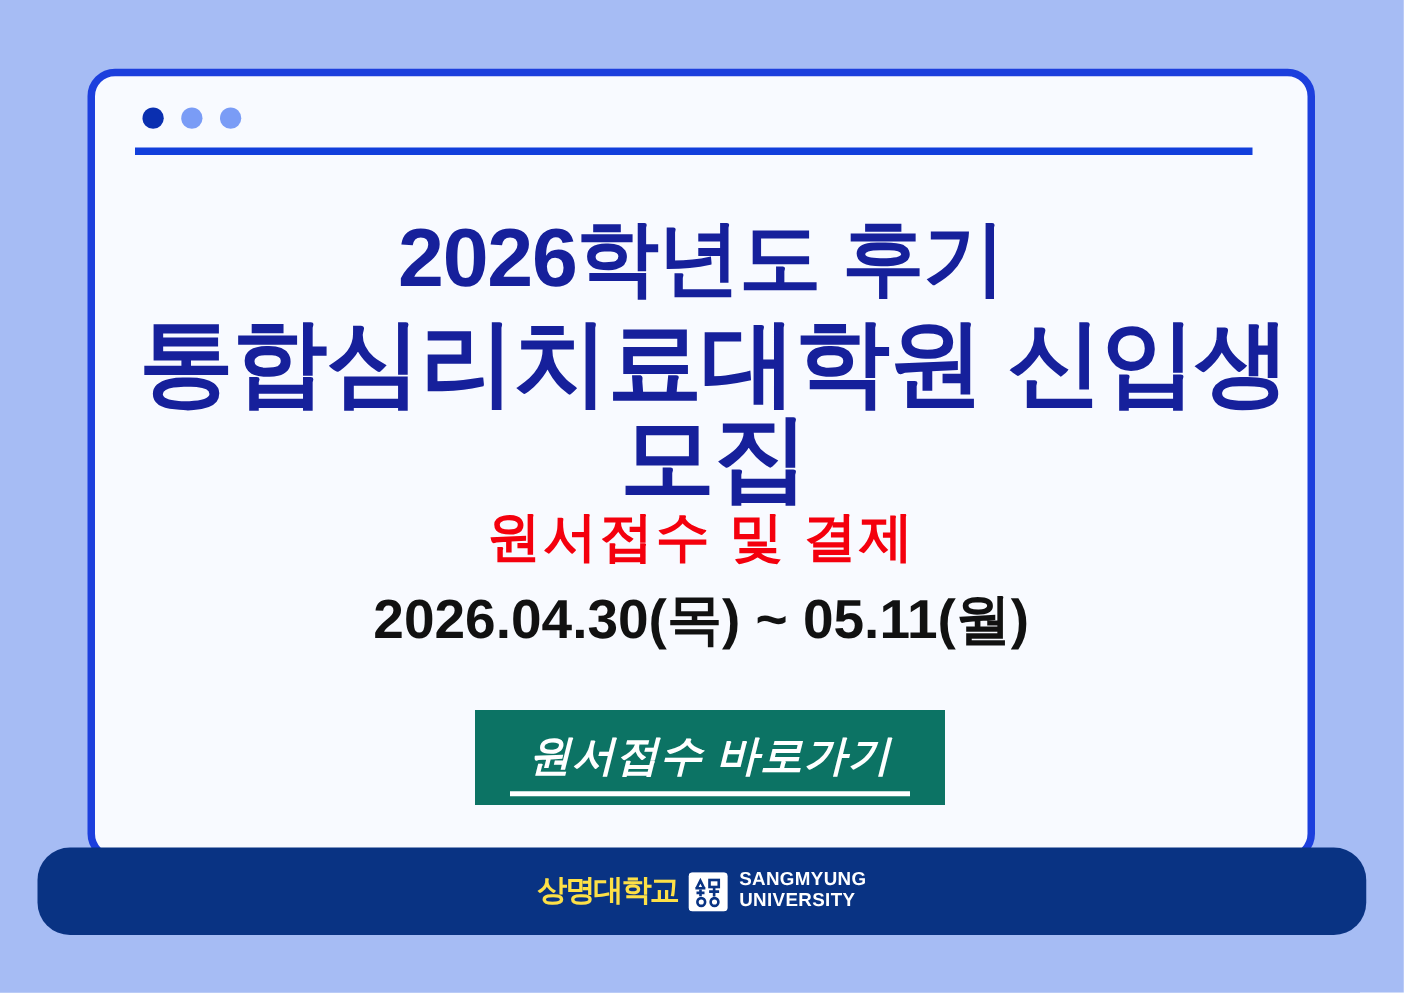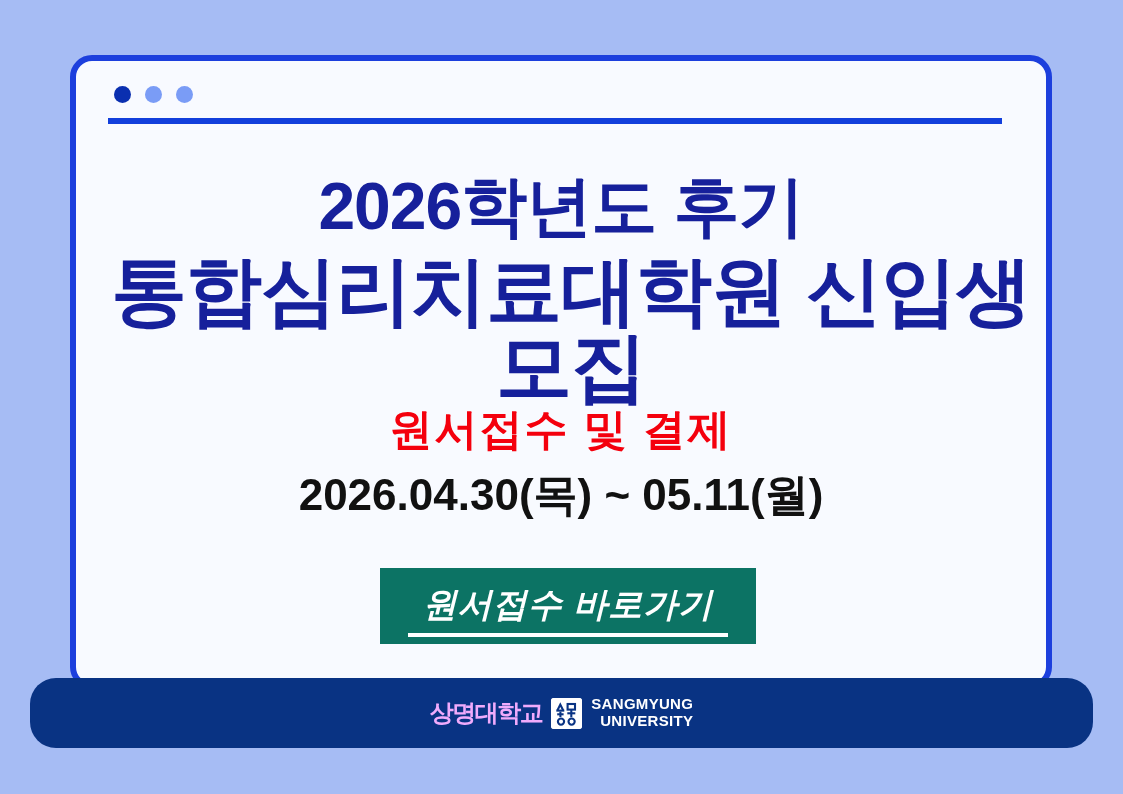--- a/index.html
+++ b/index.html
@@ -161,40 +161,40 @@
     display: flex;
     align-items: center;
     justify-content: center;
   }
   .logo {
     display: flex;
     align-items: center;
     gap: 9px;
   }
   .logo-ko {
-    color: #f0abfc;
+    color: #fde047;
     font-size: 24px;
     font-weight: bold;
     letter-spacing: -1.5px;
     line-height: 1;
   }
   .logo-mark {
     width: 31px;
     height: 31px;
     background: #ffffff;
     border-radius: 3px;
     display: block;
   }
   .logo-en {
     color: #ffffff;
     font-size: 15px;
     font-weight: bold;
     line-height: 1.12;
     letter-spacing: 0.3px;
-    text-align: right;
+    text-align: left;
   }
 </style>
 </head>
 <body>
 
 <div id="banner">
 
   <div class="card">
 
     <div class="dots">

